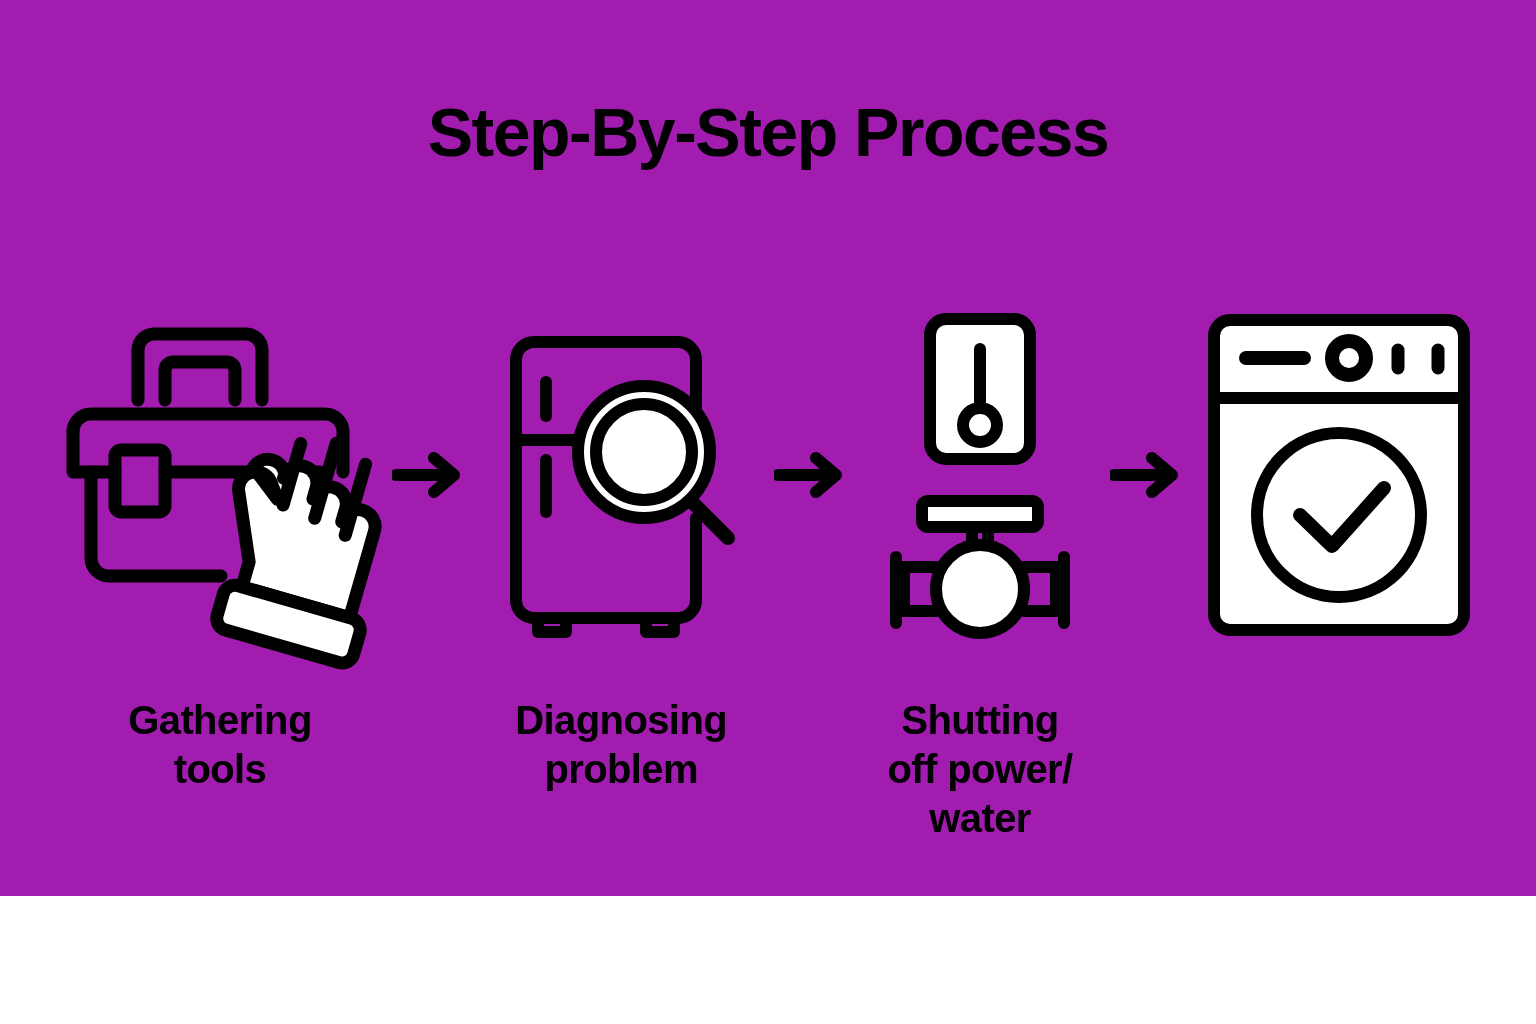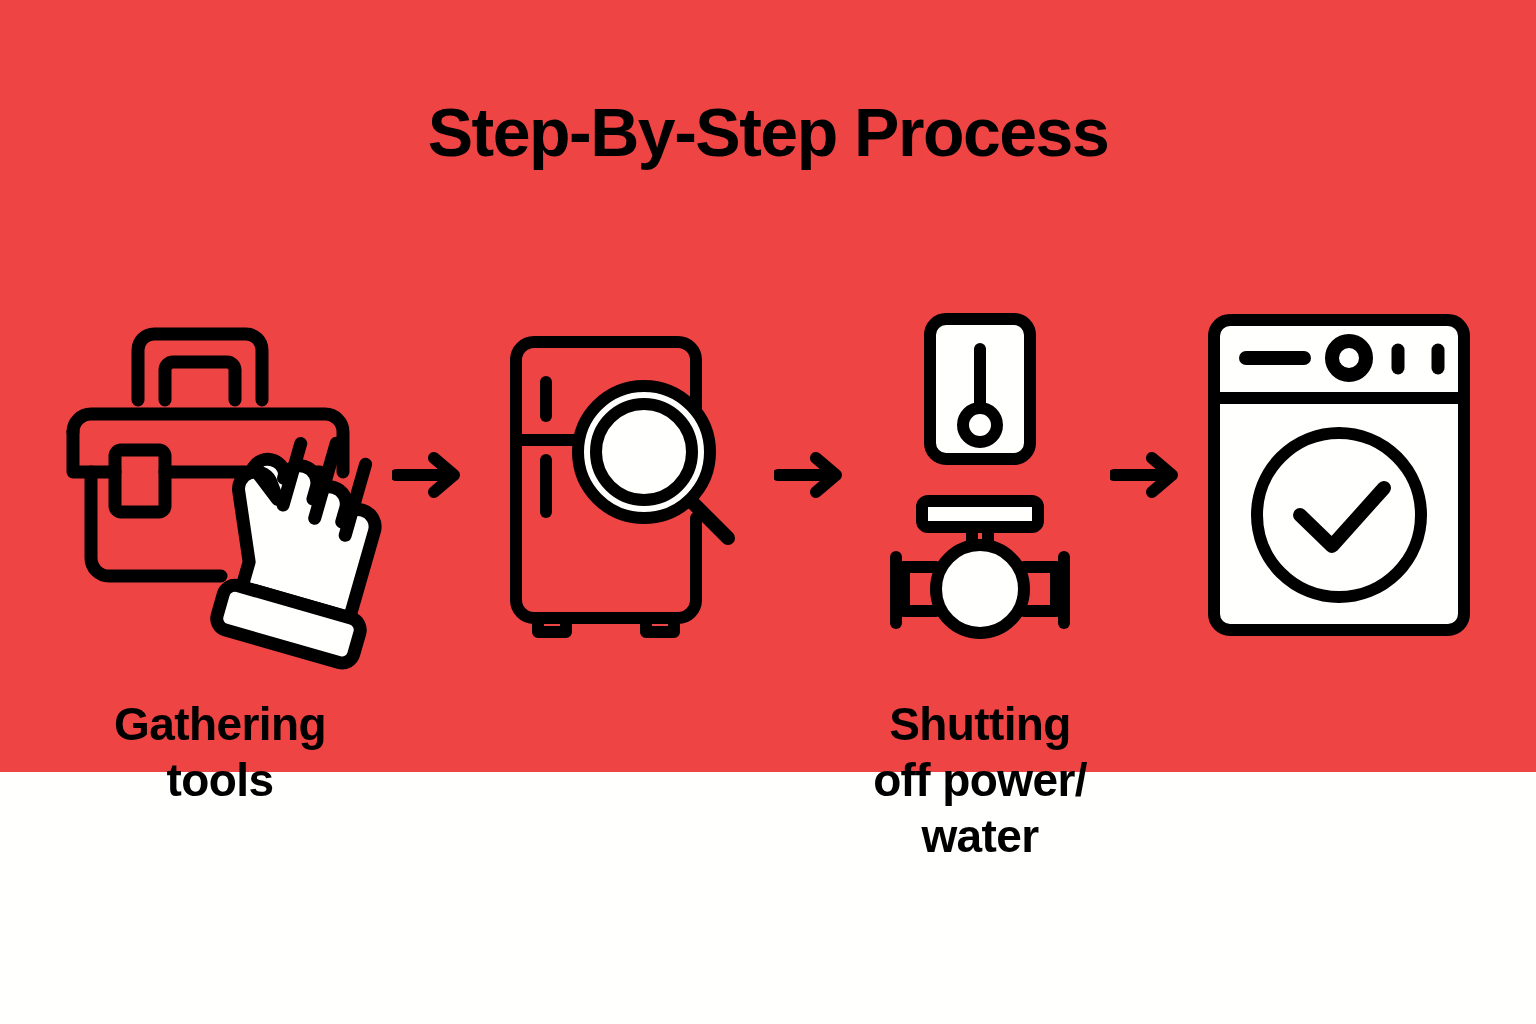--- a/index.html
+++ b/index.html
@@ -10,22 +10,22 @@
     width: 1536px;
     height: 1024px;
     background: #fffffd;
     font-family: "Liberation Sans", sans-serif;
     color: #000000;
     overflow: hidden;
   }
   .page {
     position: relative;
     width: 1536px;
-    height: 772px;
-    background: #ef4444;
+    height: 896px;
+    background: #a21caf;
   }
   .title {
     position: absolute;
     top: 98px;
     left: 0;
     width: 1536px;
     text-align: center;
     font-size: 68px;
     font-weight: bold;
     letter-spacing: -1.5px;
@@ -50,21 +50,21 @@
   }
   .step-icon {
     height: 350px;
     display: flex;
     align-items: center;
     justify-content: center;
   }
   .step-label {
     margin-top: 46px;
     text-align: center;
-    font-size: 46px;
+    font-size: 40px;
     font-weight: bold;
     line-height: 1.22;
     letter-spacing: -0.6px;
     color: #000000;
     white-space: pre-line;
   }
   .arrow {
     flex: 0 0 auto;
     height: 350px;
     display: flex;
@@ -160,20 +160,22 @@
           <path d="M42 318 v14 h28 v-14"></path>
           <path d="M150 318 v14 h28 v-14"></path>
 
           <circle cx="148" cy="152" r="66" fill="#fffffd"></circle>
 
           <circle cx="148" cy="152" r="48" fill="#fffffd"></circle>
 
           <path d="M196 202 L232 238" stroke-width="14"></path>
         </svg>
       </div>
+      <div class="step-label">Diagnosing
+problem</div>
     </div>
 
     <div class="arrow arrow-gap">
       <svg width="76" height="46" viewBox="0 0 76 46" fill="none" stroke="#000" stroke-width="12" stroke-linecap="round" stroke-linejoin="round">
         <path d="M4 23 H58"></path>
         <path d="M42 6 L62 23 L42 40"></path>
       </svg>
     </div>
 
     <div class="step step-3">

